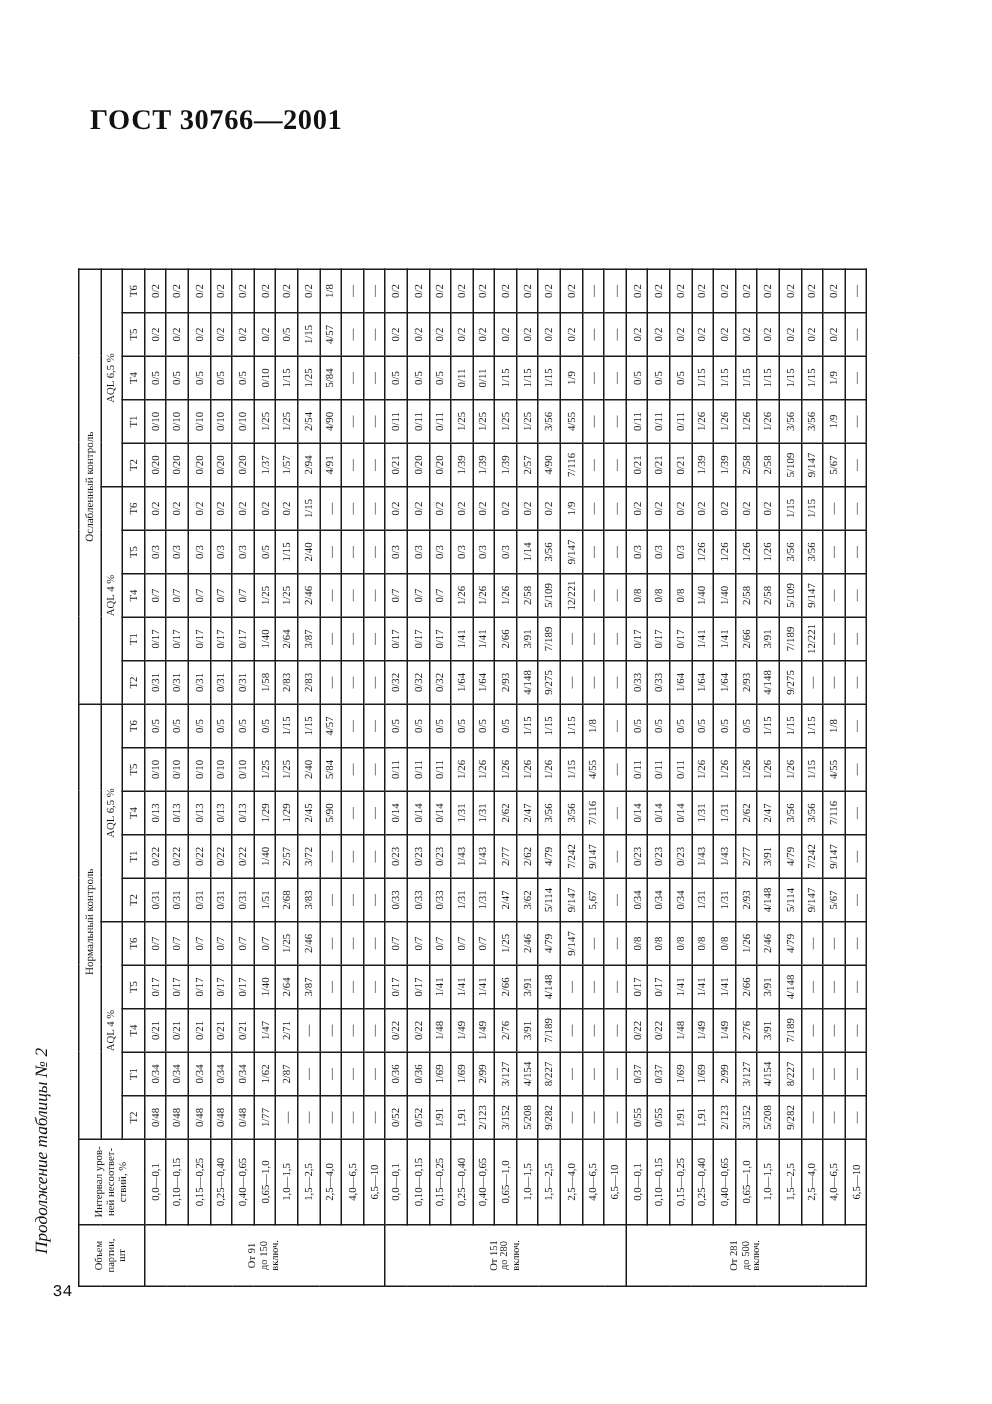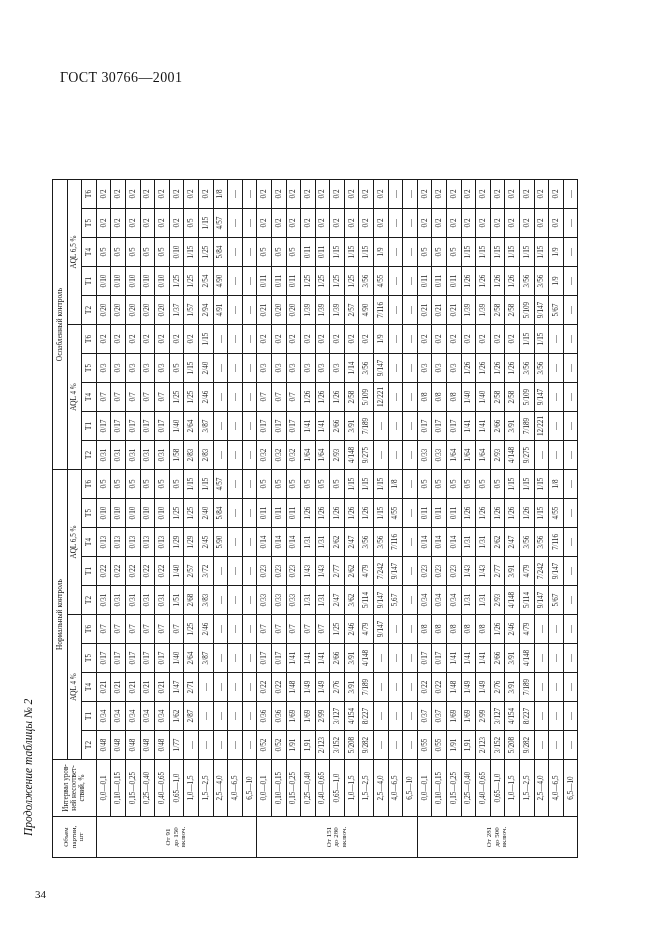--- a/index.html
+++ b/index.html
@@ -11,32 +11,32 @@
     position:relative;
     overflow:hidden;
   }
   .page{position:absolute;inset:0;}
 
   
   .running-head{
     position:absolute;
     left:60px;top:70px;
     font-family:"Liberation Serif", serif;
-    font-weight:normal;
-    font-size:14px;
+    font-weight:bold;
+    font-size:19px;
     letter-spacing:.4px;
     white-space:nowrap;
   }
 
   
   .folio{
     position:absolute;
-    left:35px;top:888px;
+    left:35px;top:856px;
     font-size:11px;
-    font-family:Liberation Serif, serif;
+    font-family:Liberation Mono, monospace;
   }
 
   
   
   .rot-stage{
     position:absolute;
     left:0;top:0;
     width:936px;height:661px;
     transform-origin:0 0;
     transform:rotate(-90deg) translate(-936px,0);

